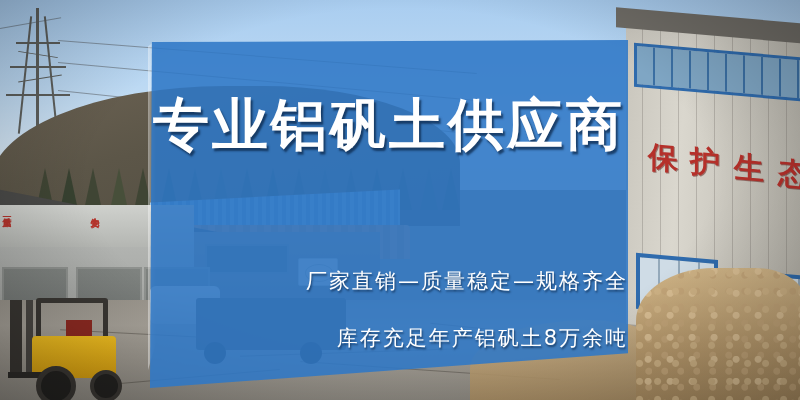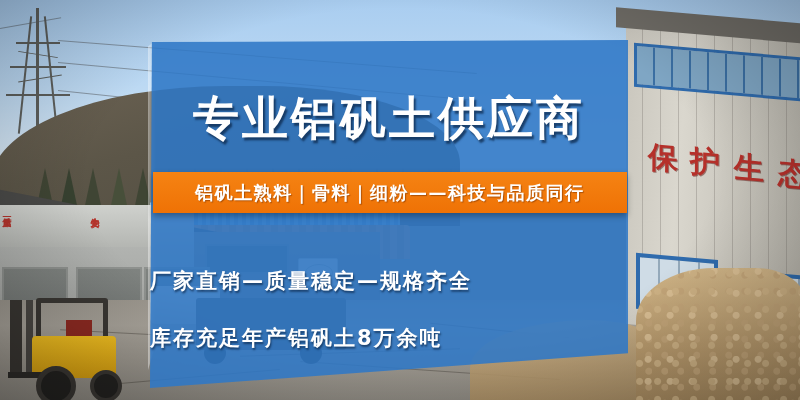--- a/index.html
+++ b/index.html
@@ -153,39 +153,39 @@
     position:absolute;left:148px;top:40px;width:8px;height:330px;
     background:linear-gradient(90deg,rgba(255,255,255,.42),rgba(255,255,255,0));
     clip-path:polygon(0 2%,100% 0,100% 92%,0 100%);
   }
 
   
   .content{position:absolute;left:150px;top:40px;width:478px;height:348px;}
 
   .headline{
     position:absolute;left:0;top:48px;width:478px;text-align:center;
-    color:#ffffff;font-weight:bold;font-size:46px;letter-spacing:3px;
+    color:#ffffff;font-weight:bold;font-size:56px;letter-spacing:3px;
     text-shadow:2px 3px 2px rgba(12,40,75,.75);
     white-space:nowrap;
   }
 
   .ribbon{
     position:absolute;left:3px;top:132px;width:474px;height:41px;
     background:linear-gradient(#f58313,#ef7205);
     box-shadow:0 3px 6px rgba(0,0,0,.32);
     display:flex;align-items:center;justify-content:center;
   }
   .ribbon span{
     color:#ffffff;font-weight:bold;font-size:18px;letter-spacing:1.5px;
     text-shadow:1px 1px 1px rgba(120,50,0,.55);white-space:nowrap;
   }
 
   .sub1,.sub2{
-    position:absolute;width:478px;text-align:left;color:#ffffff;
-    font-weight:bold;font-size:21px;letter-spacing:2px;
+    position:absolute;width:478px;text-align:right;color:#ffffff;
+    font-weight:normal;font-size:21px;letter-spacing:2px;
     text-shadow:1px 2px 2px rgba(12,40,75,.72);white-space:nowrap;
   }
   .sub1{left:0;top:227px;}
   .sub2{left:0;top:284px;}
 </style>
 </head>
 <body>
 
 <div id="stage">
 
@@ -303,22 +303,19 @@
 
     <div class="vig"></div>
   </div>
 
   <div class="panel-edge"></div>
   <div class="panel"></div>
 
   <div class="content">
     <div class="headline">专业铝矾土供应商</div>
 
-    <div class="ribbon">
-      <span>铝矾土熟料｜骨料｜细粉——科技与品质同行</span>
-    </div>
 
     <div class="sub1">厂家直销—质量稳定—规格齐全</div>
 
     <div class="sub2">库存充足年产铝矾土8万余吨</div>
   </div>
 
 </div>
 
 </body></html>

